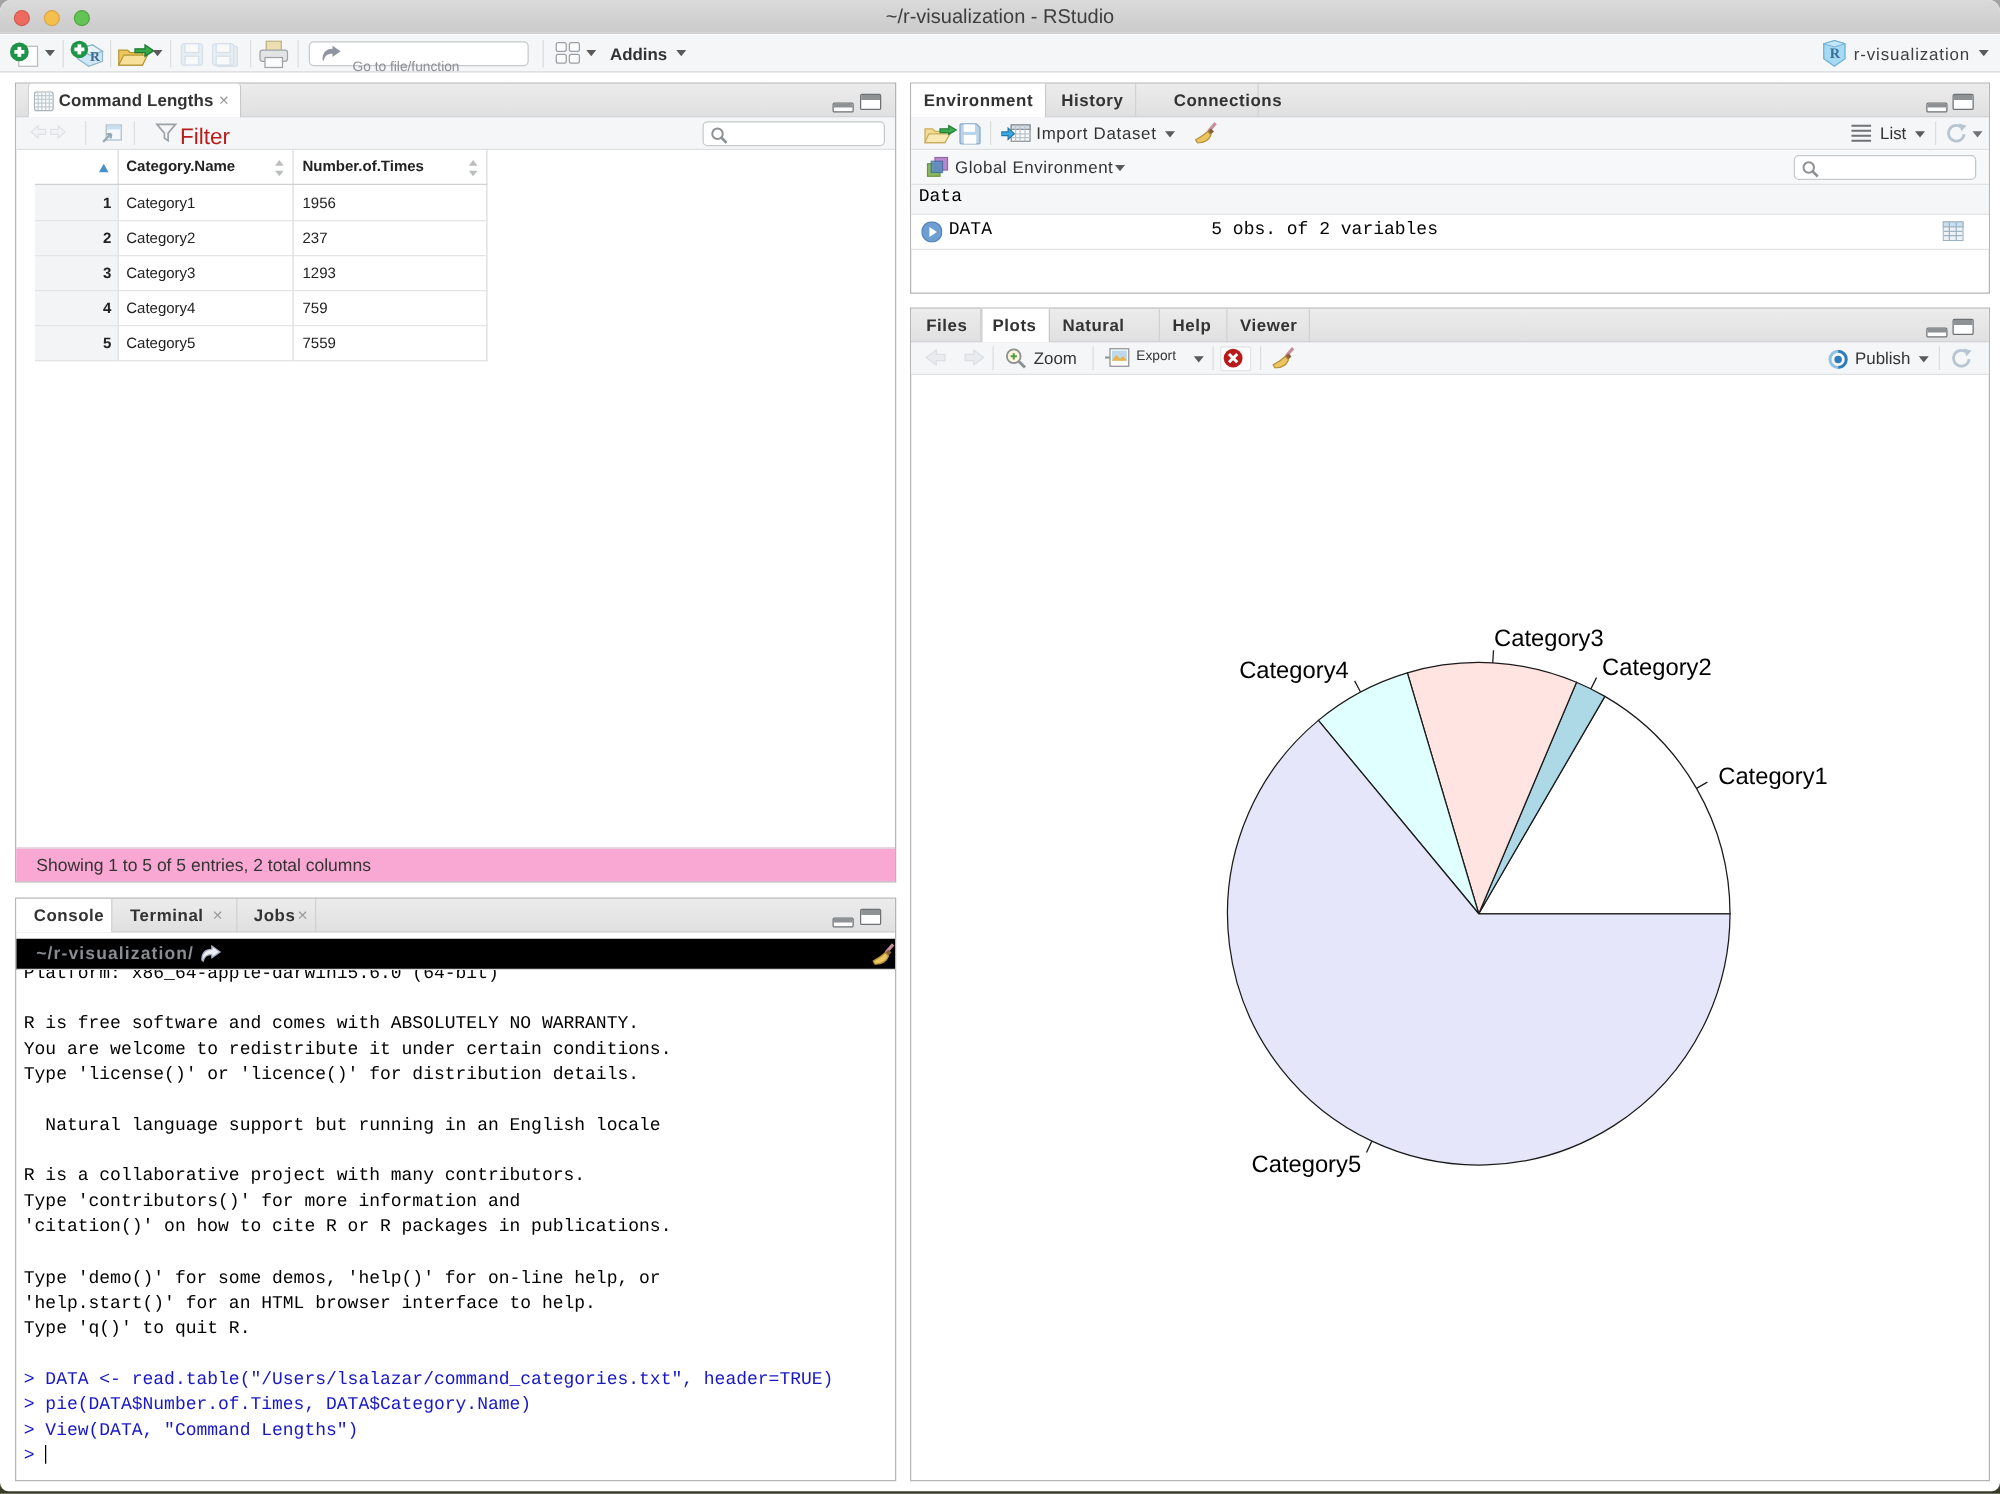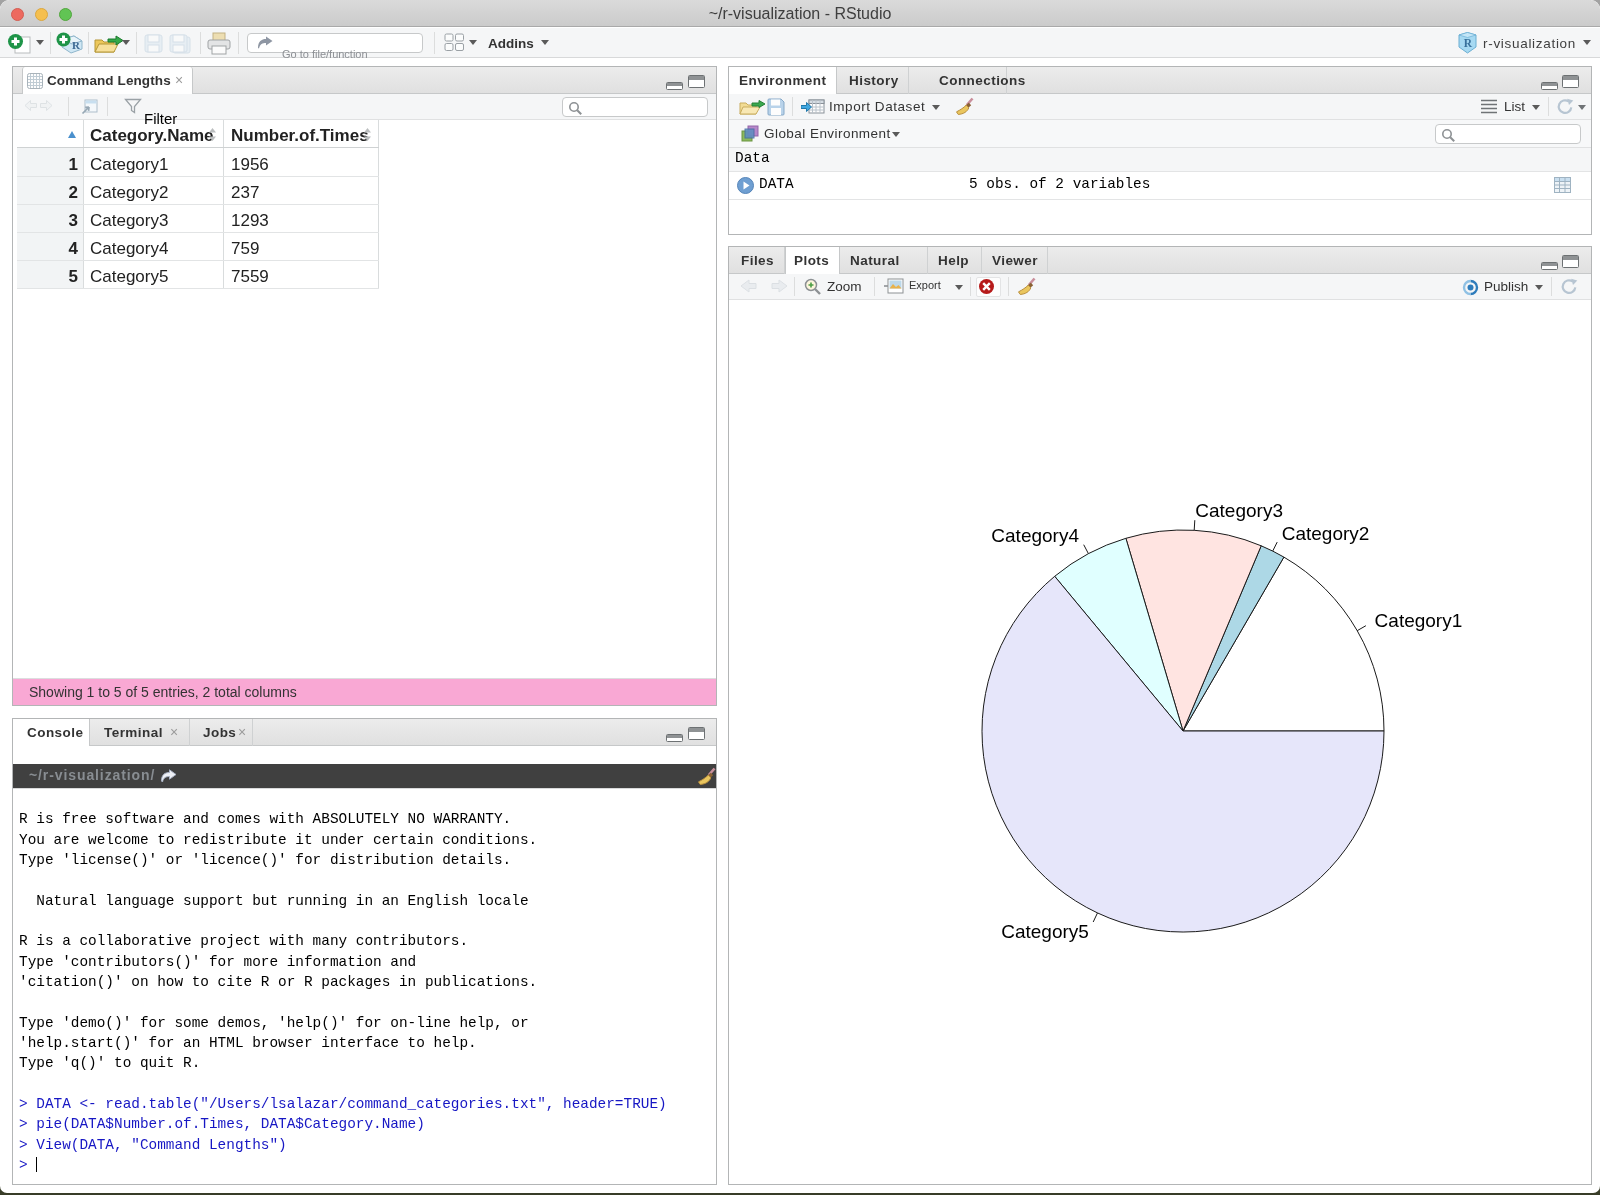--- a/index.html
+++ b/index.html
@@ -131,30 +131,30 @@
       <div class="tsep" style="left:55px; top:3px; height:19px;"></div>
       <svg style="position:absolute;left:68px;top:4px;" width="17" height="18" viewBox="0 0 17 18">
         <rect x="4" y="2" width="12" height="12" fill="#f4f8fb" stroke="#aebecb"></rect>
         <rect x="4.5" y="2.5" width="11" height="3" fill="#c8dff0"></rect>
         <path d="M1.5 15.5 L8 9 M8 9 L4.2 9.4 M8 9 L7.6 12.8" stroke="#97a8b5" stroke-width="1.7" fill="none"></path>
       </svg>
       <div class="tsep" style="left:94px; top:3px; height:19px;"></div>
       <svg style="position:absolute;left:111px;top:4px;" width="18" height="17" viewBox="0 0 18 17">
         <path d="M1.5 1.5 L16.5 1.5 L10.5 8.5 L10.5 14.5 L7.5 12.5 L7.5 8.5 Z" fill="none" stroke="#9aa1a6" stroke-width="1.3"></path>
       </svg>
-      <div style="position:absolute;left:131px;top:16px;font-size:15px;color:#000000;">Filter</div>
+      <div style="position:absolute;left:131px;top:5px;font-size:18px;color:#b91c1c;">Filter</div>
       <div class="srch" style="left:549px; top:3px; width:146px; height:20px;">
         <svg style="position:absolute;left:5px;top:3px;" width="15" height="15" viewBox="0 0 15 15">
           <circle cx="6" cy="6" r="4.2" fill="none" stroke="#8d9194" stroke-width="1.6"></circle>
           <path d="M9.2 9.2 L13.2 13.2" stroke="#8d9194" stroke-width="2"></path>
         </svg>
       </div>
     </div>
 
-    <div id="dtable" style="position:absolute;left:4px;top:53px;width:363px;height:233px;font-size:17px;color:#222;">
+    <div id="dtable" style="position:absolute;left:15px;top:53px;width:363px;height:233px;font-size:12px;color:#222;">
       <div style="position:absolute;left:0;top:28px;width:66px;height:140px;background:#f2f4f5;"></div>
       <div style="position:absolute;left:66px;top:0;width:1px;height:169px;background:#d9dcdd;"></div>
       <div style="position:absolute;left:206px;top:0;width:1px;height:169px;background:#d9dcdd;"></div>
       <div style="position:absolute;left:361px;top:0;width:1px;height:169px;background:#d9dcdd;"></div>
 
       <div style="position:absolute;left:0;top:0;width:362px;height:28px;border-bottom:1px solid #cfd2d3;">
         <svg style="position:absolute;left:51px;top:11px;" width="8" height="7" viewBox="0 0 8 7">
             <path d="M4 0 L8 7 L0 7 Z" fill="#4a90cd"></path>
           </svg>
         <b style="position:absolute;left:73px;top:6px;">Category.Name</b>
@@ -229,21 +229,21 @@
         <span class="tabtxt" style="position:absolute;left:14px;top:6px;">Terminal</span>
         <span style="position:absolute;left:80px;top:5px;color:#9b9b9b;font-size:14px;">×</span>
       </div>
       <div class="tab" style="left:177px; width:63px; border-right:1px solid #cfd1d2;">
         <span class="tabtxt" style="position:absolute;left:13px;top:6px;">Jobs</span>
         <span style="position:absolute;left:48px;top:5px;color:#9b9b9b;font-size:14px;">×</span>
       </div>
       <div class="winbtn minb" style="left:653px; top:15px;"></div>
       <div class="winbtn maxb" style="left:675px; top:8px;"></div>
     </div>
-    <div class="ptools" style="top:45px; height:25px; background:#404040; border-bottom:1px solid #d8d9da; z-index:2;">
+    <div class="ptools" style="top:32px; height:25px; background:#000000; border-bottom:1px solid #d8d9da; z-index:2;">
       <div style="position:absolute;left:16px;top:3px;font-size:14px;letter-spacing:0.9px;font-weight:bold;color:#888d92;">~/r-visualization/</div>
       <svg style="position:absolute;left:147px;top:5px;" width="17" height="14" viewBox="0 0 17 14">
         <path d="M1.5 12 C1.5 5.5 5 3.5 9.5 3.5 L9.5 0.8 L16 5.5 L9.5 10.2 L9.5 7.5 C6 7.5 3.5 8.5 2.5 13 Z" fill="#eef0f6" stroke="#a9b2c5"></path>
       </svg>
       <svg style="position:absolute;left:684px;top:3px;" width="19" height="18" viewBox="0 0 19 18">
         <path d="M17.5 1.5 L11.8 8" stroke="#c98e9b" stroke-width="2.6"></path>
         <path d="M13.8 5.8 L16.2 8.2 L12.8 11.2 L10.4 8.8 Z" fill="#8a6134"></path>
         <path d="M11.2 8.2 L13.8 10.8 C12.5 14.5 8.5 17.2 3.2 17.4 C2.4 16.6 2 15.8 1.6 14.8 C5.5 12.8 8.5 10.8 11.2 8.2 Z" fill="#eac65e" stroke="#b98f3e"></path>
       </svg>
     </div>

